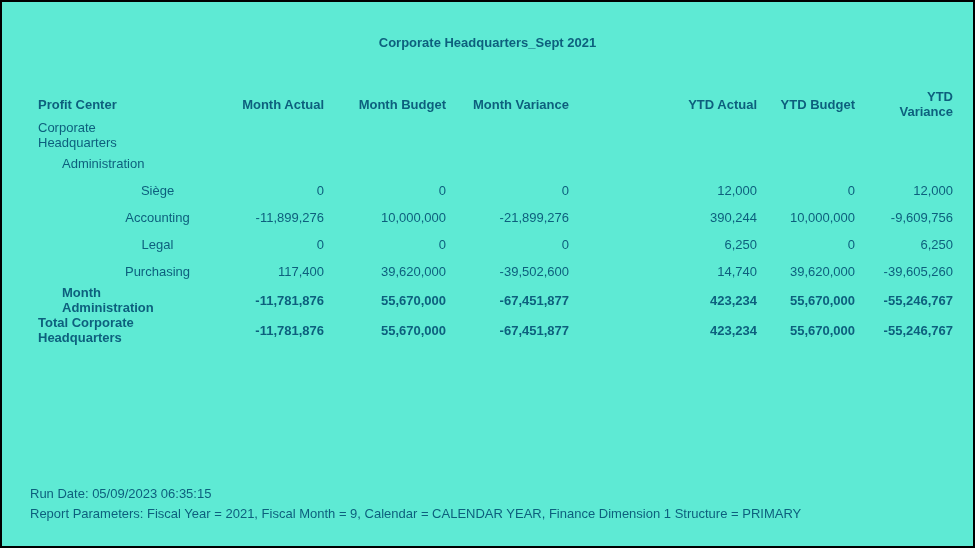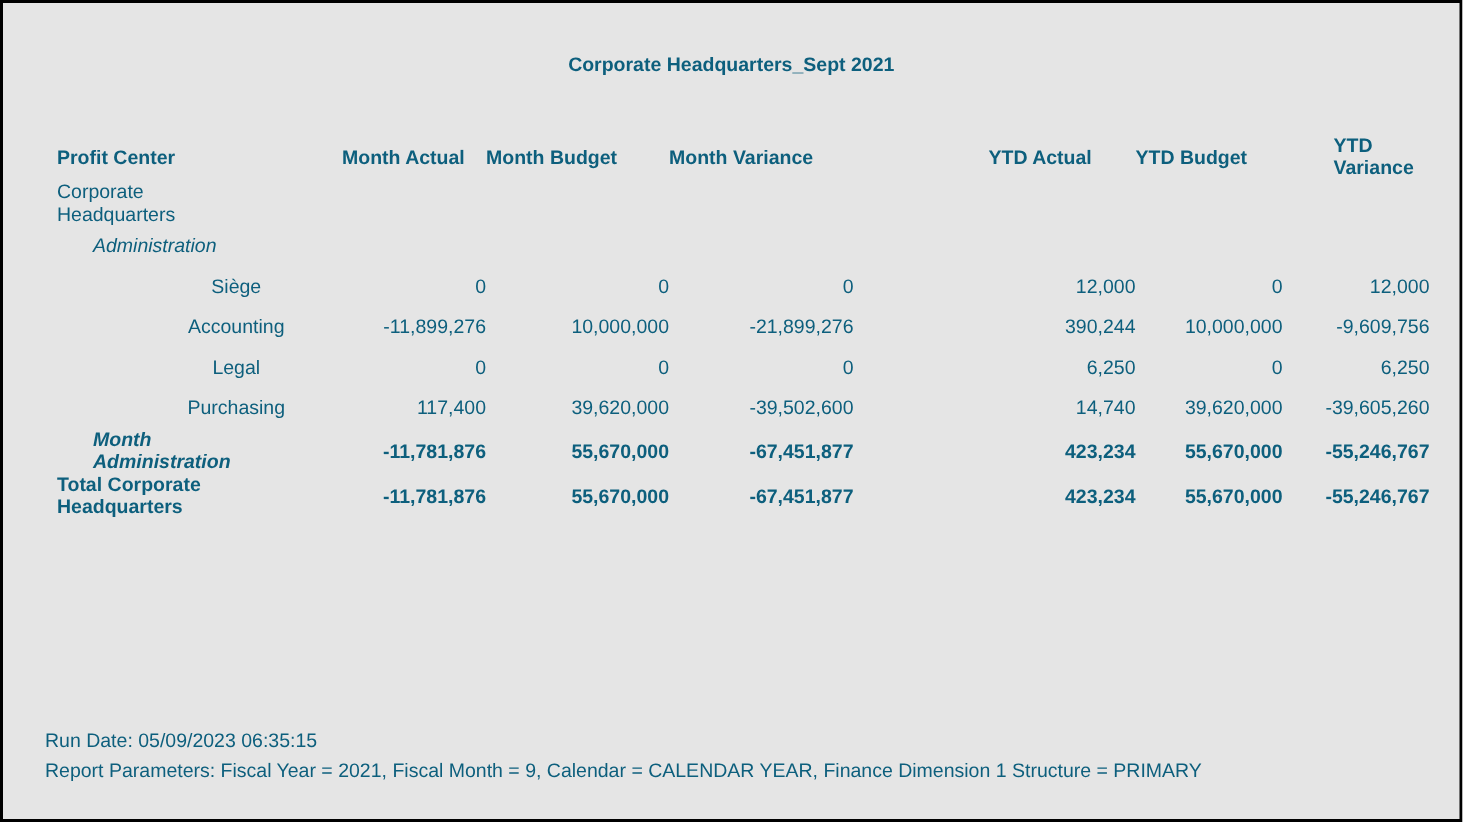--- a/index.html
+++ b/index.html
@@ -6,21 +6,21 @@
     margin: 0;
     padding: 0;
     background: #ffffff;
   }
   .page {
     position: relative;
     width: 975px;
     height: 548px;
     box-sizing: border-box;
     border: 2px solid #000000;
-    background: #e5e5e5;
+    background: #5eead4;
     font-family: "Liberation Sans", sans-serif;
     color: #0d5f7d;
     overflow: hidden;
   }
   .title {
     position: absolute;
     top: 33px;
     left: 0;
     right: 0;
     text-align: center;
@@ -31,21 +31,21 @@
     position: absolute;
     top: 86px;
     left: 36px;
     width: 915px;
     border-collapse: collapse;
     table-layout: fixed;
     font-size: 13px;
   }
   table.report th {
     font-weight: bold;
-    text-align: left;
+    text-align: right;
     vertical-align: middle;
     padding: 0;
     height: 32px;
     line-height: 15px;
   }
   table.report th.label-h {
     text-align: left;
     margin-left: 48px;
   }
   table.report th.wrap {
@@ -61,21 +61,21 @@
   }
   table.report td.num {
     text-align: right;
   }
   table.report td.label {
     text-align: left;
     white-space: pre-line;
     margin-left: 20px;
   }
   table.report td.indent-0 { padding-left: 0; }
-  table.report td.indent-1 { padding-left: 24px; font-style: italic; }
+  table.report td.indent-1 { padding-left: 24px; }
   table.report td.indent-2 { padding-left: 49px; text-align: center; }
   table.report tr.bold td { font-weight: bold; }
   .footer {
     position: absolute;
     left: 28px;
     top: 482px;
     font-size: 13px;
     line-height: 20px;
     white-space: nowrap;
   }

